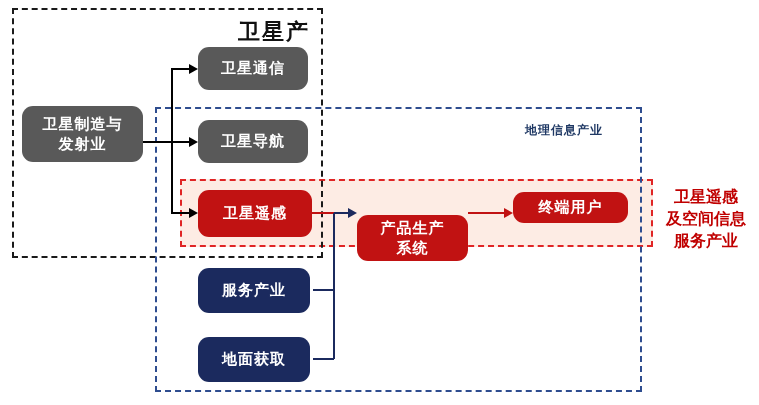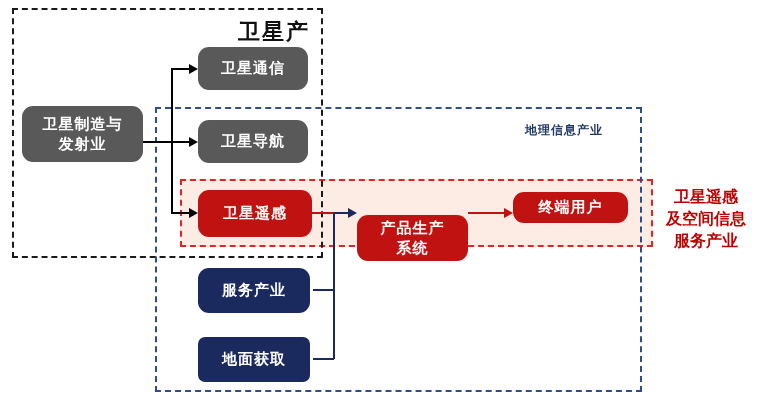--- a/index.html
+++ b/index.html
@@ -35,21 +35,21 @@
   .redb { background:#c11212; }
   .navy { background:#1b2a5e; }
 
   .n-mfg    { left:22px;  top:106px; width:121px; height:56px; }
   .n-comm   { left:198px; top:47px;  width:110px; height:43px; }
   .n-nav    { left:198px; top:120px; width:110px; height:43px; }
   .n-rs     { left:198px; top:190px; width:114px; height:47px; }
   .n-prod   { left:357px; top:191px; width:111px; height:46px;margin-top:24px; }
   .n-user   { left:513px; top:192px; width:115px; height:31px;font-family:Liberation Serif, serif; }
   .n-aerial { left:198px; top:268px; width:112px; height:45px; }
-  .n-ground { left:198px; top:337px; width:112px; height:45px;border-radius:7px; }
+  .n-ground { left:198px; top:337px; width:112px; height:45px; }
 
   
   .line { position:absolute; }
   .hline { height:0; border-top:2px solid #000; }
   .vline { width:0; border-left:2px solid #000; }
   .c-black { border-color:#000000; }
   .c-red   { border-color:#c11212; }
   .c-navy  { border-color:#1b2a5e; }
 
   .arrow {

